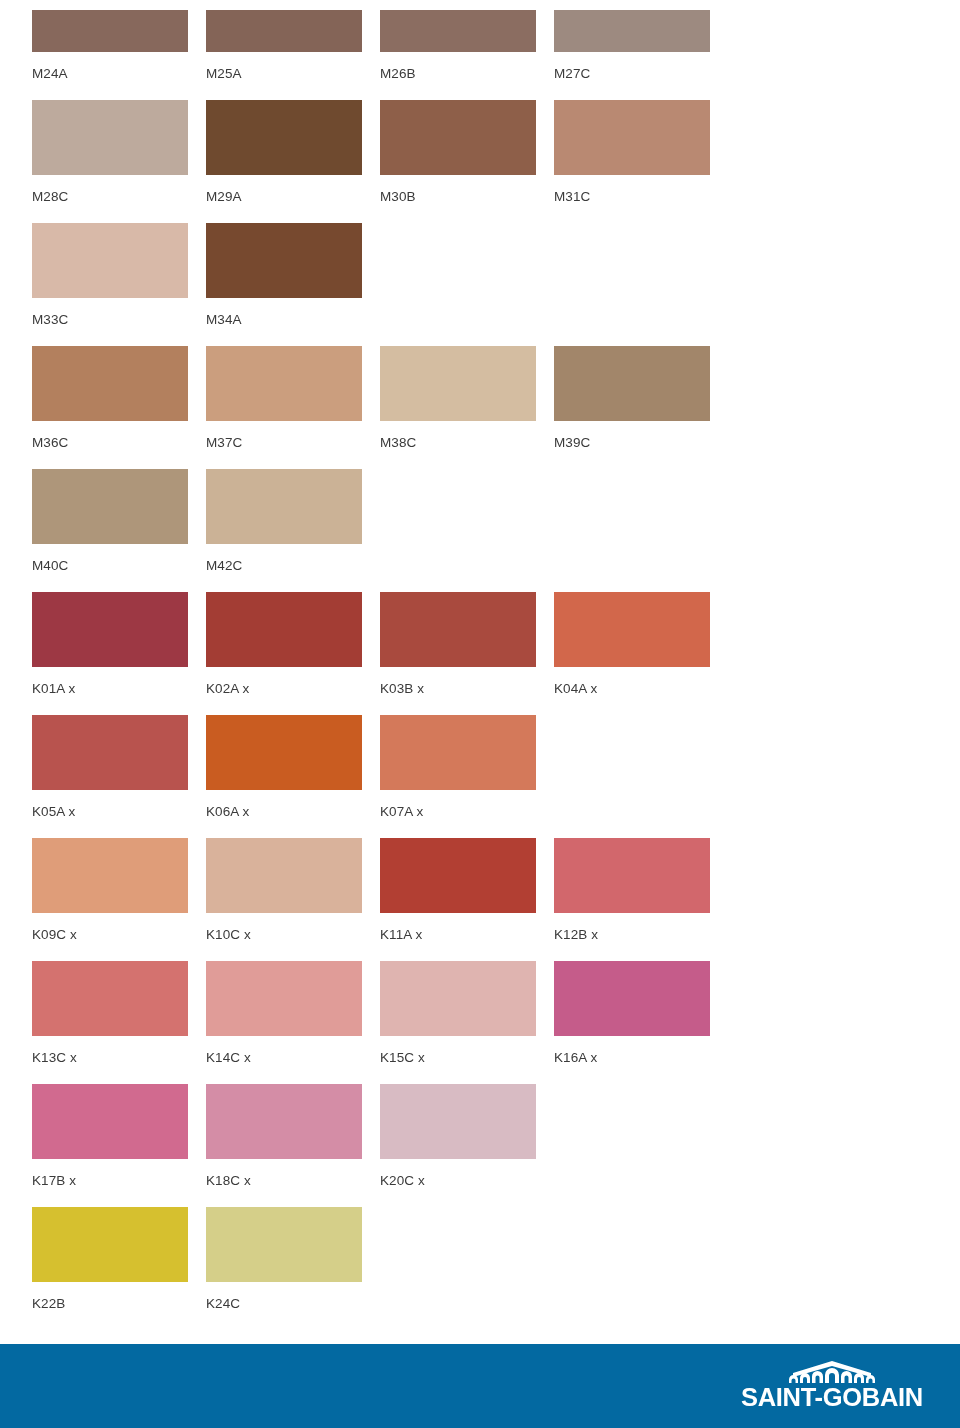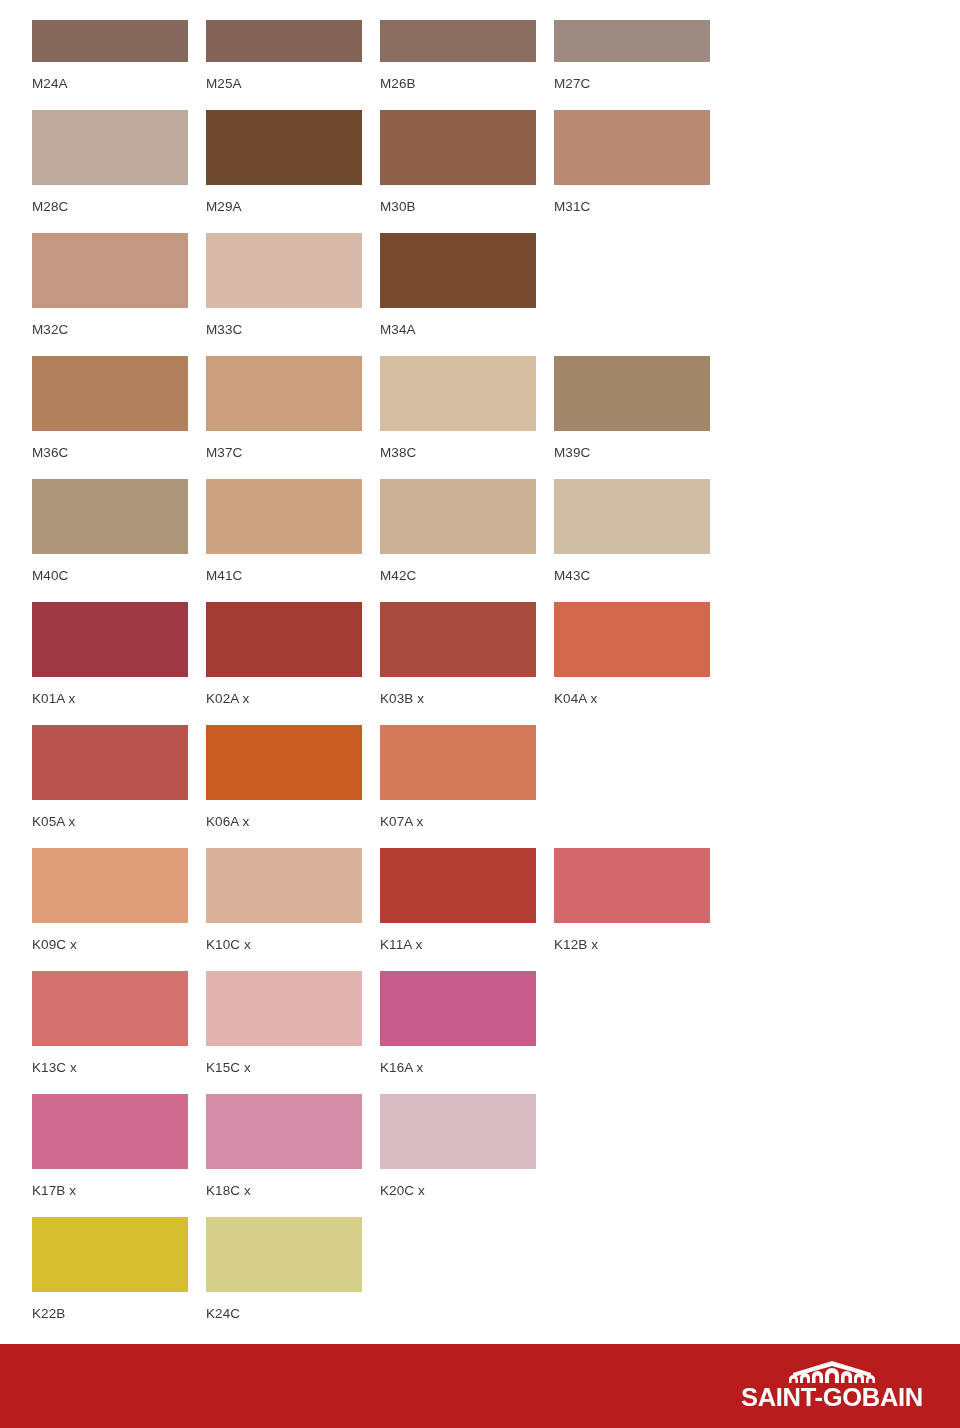--- a/index.html
+++ b/index.html
@@ -30,21 +30,21 @@
     width: 960px;
     height: 1344px;
     padding-left: 32px;
     padding-top: 0;
   }
 
   .swatch-row {
     display: flex;
     flex-direction: row;
     height: 123px;
-    align-items: flex-end;
+    align-items: center;
   }
   
   .swatch-row.first {
     height: 90px;
   }
 
   .swatch-cell {
     width: 174px;
     flex: 0 0 174px;
     position: relative;
@@ -145,24 +145,20 @@
           <div class="swatch-chip" style="background: rgb(142, 95, 73);"></div>
           <div class="swatch-label">M30B</div>
         </div>
         <div class="swatch-cell">
           <div class="swatch-chip" style="background: rgb(185, 137, 114);"></div>
           <div class="swatch-label">M31C</div>
         </div>
       </div>
       <div class="swatch-row">
         <div class="swatch-cell">
-          <div class="swatch-chip" style="background: rgb(196, 153, 132);"></div>
-          <div class="swatch-label">M32C</div>
-        </div>
-        <div class="swatch-cell">
           <div class="swatch-chip" style="background: rgb(216, 185, 168);"></div>
           <div class="swatch-label">M33C</div>
         </div>
         <div class="swatch-cell">
           <div class="swatch-chip" style="background: rgb(119, 73, 47);"></div>
           <div class="swatch-label">M34A</div>
         </div>
       </div>
       <div class="swatch-row">
         <div class="swatch-cell">
@@ -181,31 +177,23 @@
           <div class="swatch-chip" style="background: rgb(162, 134, 106);"></div>
           <div class="swatch-label">M39C</div>
         </div>
       </div>
       <div class="swatch-row">
         <div class="swatch-cell">
           <div class="swatch-chip" style="background: rgb(174, 150, 122);"></div>
           <div class="swatch-label">M40C</div>
         </div>
         <div class="swatch-cell">
-          <div class="swatch-chip" style="background: rgb(205, 164, 130);"></div>
-          <div class="swatch-label">M41C</div>
-        </div>
-        <div class="swatch-cell">
           <div class="swatch-chip" style="background: rgb(203, 178, 150);"></div>
           <div class="swatch-label">M42C</div>
         </div>
-        <div class="swatch-cell">
-          <div class="swatch-chip" style="background: rgb(207, 189, 164);"></div>
-          <div class="swatch-label">M43C</div>
-        </div>
       </div>
       <div class="swatch-row">
         <div class="swatch-cell">
           <div class="swatch-chip" style="background: rgb(157, 56, 68);"></div>
           <div class="swatch-label">K01A x</div>
         </div>
         <div class="swatch-cell">
           <div class="swatch-chip" style="background: rgb(163, 61, 52);"></div>
           <div class="swatch-label">K02A x</div>
         </div>
@@ -249,20 +237,24 @@
           <div class="swatch-chip" style="background: rgb(210, 103, 108);"></div>
           <div class="swatch-label">K12B x</div>
         </div>
       </div>
       <div class="swatch-row">
         <div class="swatch-cell">
           <div class="swatch-chip" style="background: rgb(212, 114, 111);"></div>
           <div class="swatch-label">K13C x</div>
         </div>
         <div class="swatch-cell">
+          <div class="swatch-chip" style="background: rgb(224, 156, 152);"></div>
+          <div class="swatch-label">K14C x</div>
+        </div>
+        <div class="swatch-cell">
           <div class="swatch-chip" style="background: rgb(223, 180, 176);"></div>
           <div class="swatch-label">K15C x</div>
         </div>
         <div class="swatch-cell">
           <div class="swatch-chip" style="background: rgb(197, 92, 138);"></div>
           <div class="swatch-label">K16A x</div>
         </div>
       </div>
       <div class="swatch-row">
         <div class="swatch-cell">
@@ -283,21 +275,21 @@
           <div class="swatch-chip" style="background: rgb(214, 192, 47);"></div>
           <div class="swatch-label">K22B</div>
         </div>
         <div class="swatch-cell">
           <div class="swatch-chip" style="background: rgb(213, 207, 137);"></div>
           <div class="swatch-label">K24C</div>
         </div>
       </div>
     </div>
 
-  <div id="footer-bar" style="background: #b91c1c;">
+  <div id="footer-bar" style="background: #0369a1;">
     <div id="logo">
       <svg id="logo-mark" viewBox="0 0 236 48" aria-hidden="true">
 
         <path d="M118 2 L196 26 L196 34 L118 12 L40 34 L40 26 Z" fill="#ffffff"></path>
 
         <path d="M104 46 L104 30 a14 14 0 0 1 28 0 L132 46 L124 46 L124 32 a6 6 0 0 0 -12 0 L112 46 Z" fill="#ffffff"></path>
 
         <path d="M136 46 L136 33 a11 11 0 0 1 22 0 L158 46 L151 46 L151 35 a4 4 0 0 0 -8 0 L143 46 Z" fill="#ffffff"></path>
         <path d="M162 46 L162 36 a10 10 0 0 1 20 0 L182 46 L176 46 L176 38 a4 4 0 0 0 -8 0 L168 46 Z" fill="#ffffff"></path>
         <path d="M186 46 L186 39 a9 9 0 0 1 18 0 L204 46 L199 46 L199 41 a4 4 0 0 0 -8 0 L191 46 Z" fill="#ffffff"></path>

